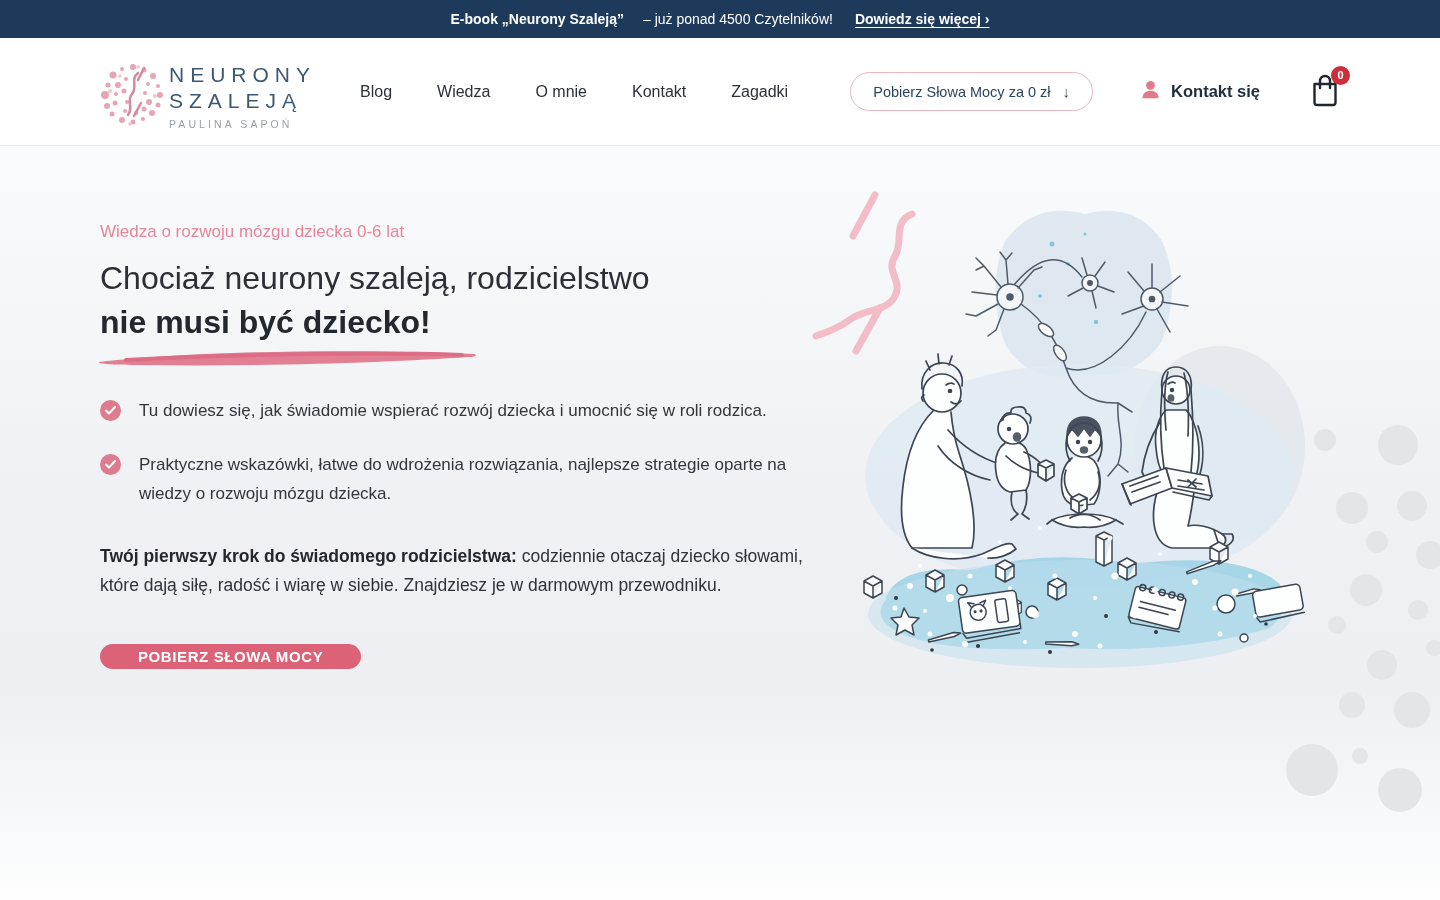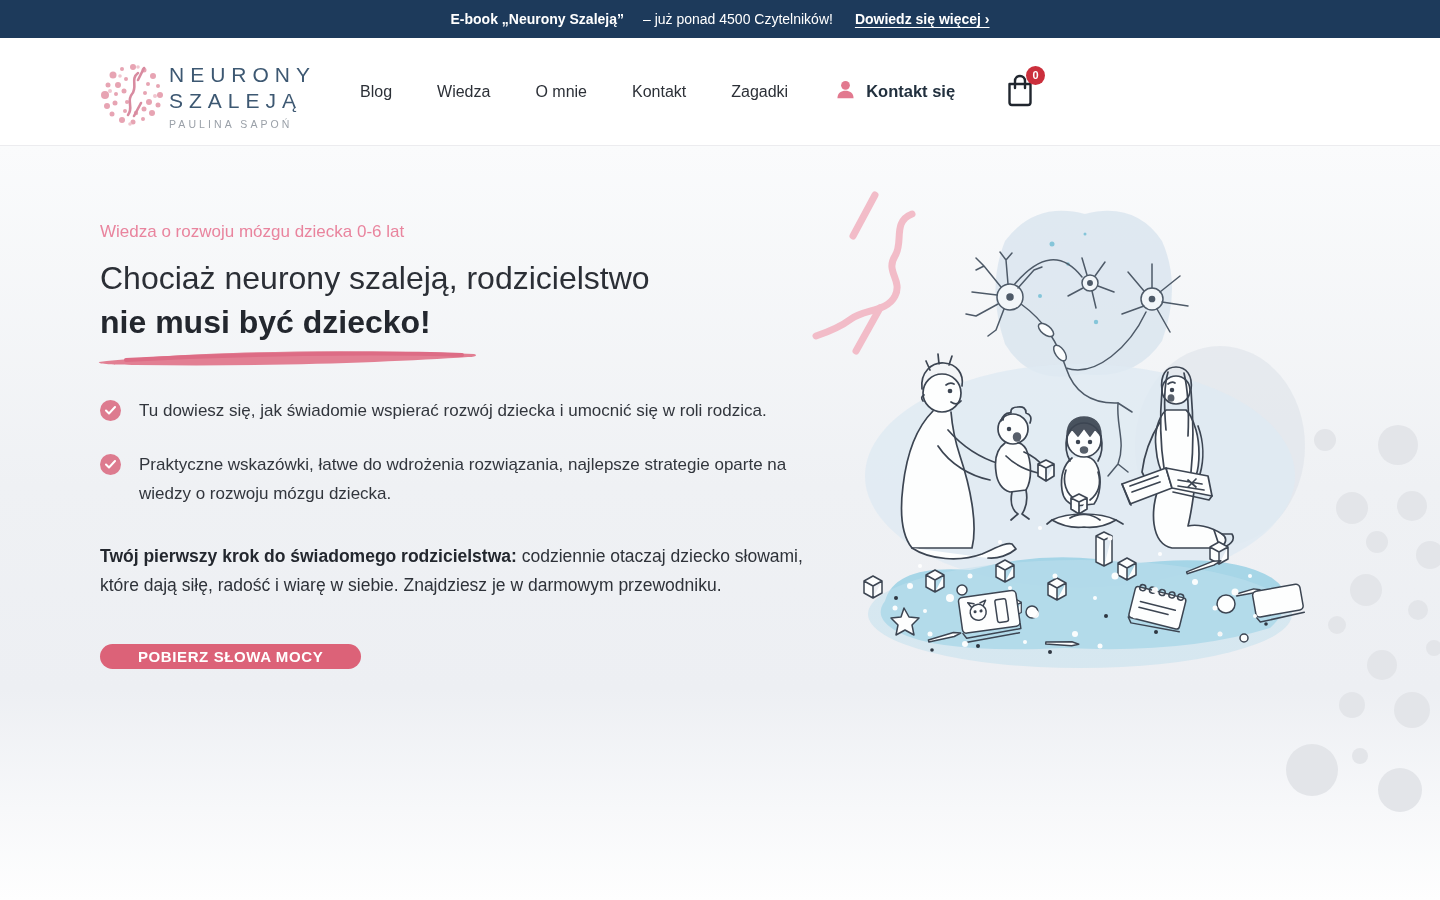--- a/index.html
+++ b/index.html
@@ -106,20 +106,24 @@
   </div>
 
   <nav>
     <a>Blog</a>
     <a>Wiedza</a>
     <a>O mnie</a>
     <a>Kontakt</a>
     <a>Zagadki</a>
   </nav>
 
+  <button class="pill">
+    <span>Pobierz Słowa Mocy za 0 zł</span>
+    <span class="arrow">↓</span>
+  </button>
 
   <div class="login">
     <span>
       <svg width="23" height="23" viewBox="0 0 24 24">
         <circle cx="12" cy="7.6" r="4.6" fill="#e2798f"></circle>
         <path d="M3.6,21 C3.6,15.6 7.6,13.2 12,13.2 C16.4,13.2 20.4,15.6 20.4,21 Z" fill="#e2798f"></path>
       </svg>
     </span>
     <span>Kontakt się</span>
   </div>

